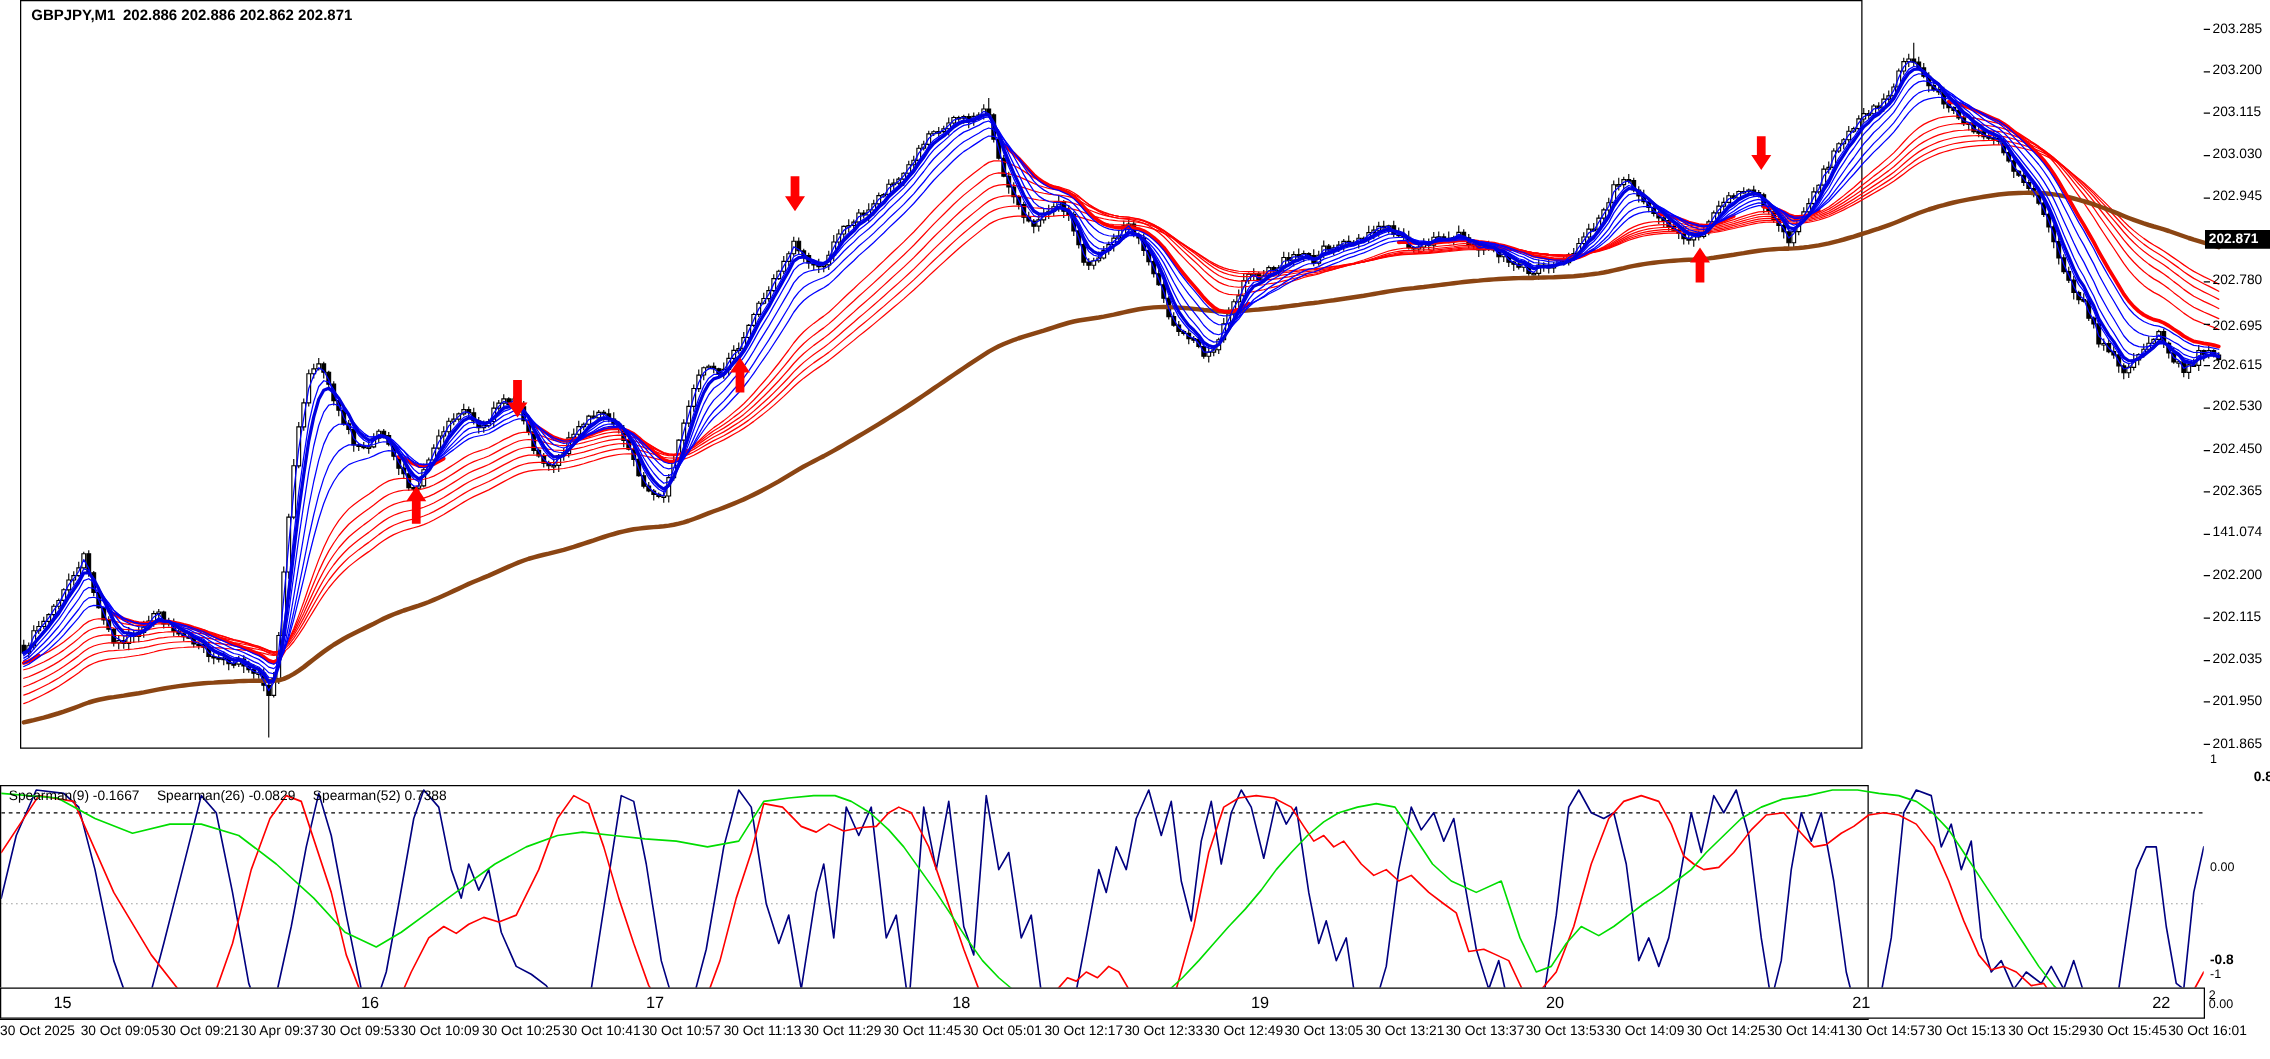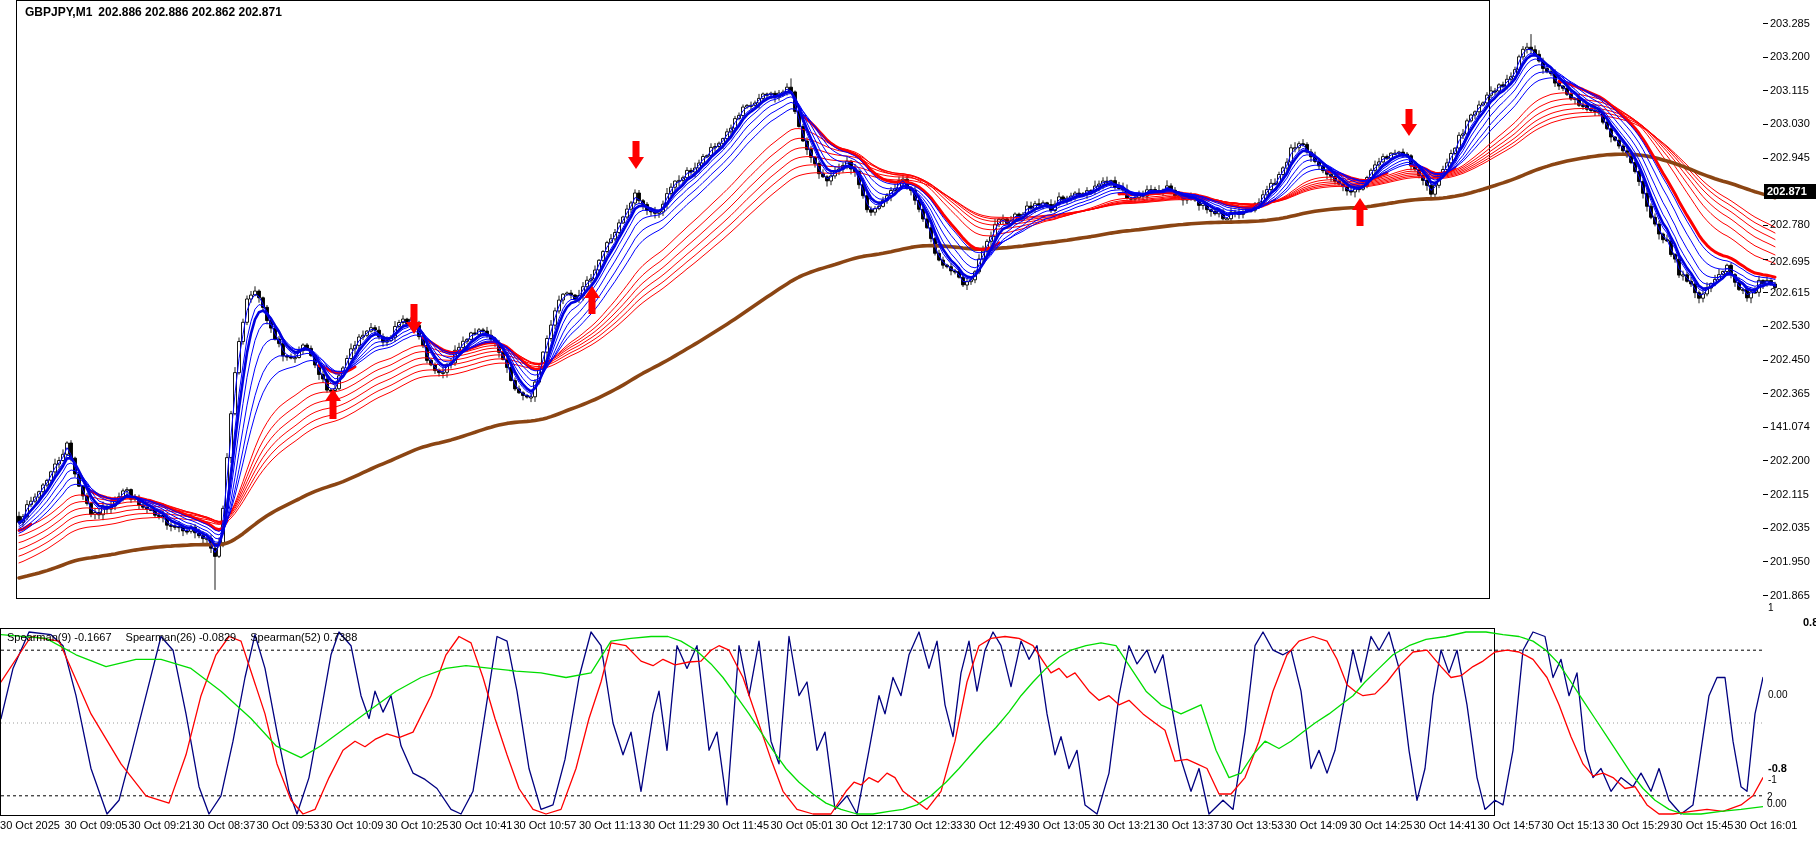--- a/index.html
+++ b/index.html
@@ -121,30 +121,40 @@
   </div>
 
   <div id="sub-axis">
       <div class="sub-label" style="top: 602px;">1</div>
       <div class="sub-label bold" style="top: 616.2px; padding-left: 35px;">0.8</div>
       <div class="sub-label" style="top: 689px;">0.00</div>
       <div class="sub-label bold" style="top: 761.8px;">-0.8</div>
       <div class="sub-label" style="top: 774px;">-1</div>
     </div>
 
+  <div id="hour-strip" class="panel">
+      <div class="hour-label" style="left: 49px;">15</div>
+      <div class="hour-label" style="left: 295px;">16</div>
+      <div class="hour-label" style="left: 523px;">17</div>
+      <div class="hour-label" style="left: 768px;">18</div>
+      <div class="hour-label" style="left: 1007px;">19</div>
+      <div class="hour-label" style="left: 1243px;">20</div>
+      <div class="hour-label" style="left: 1488px;">21</div>
+      <div class="hour-label" style="left: 1728px;">22</div>
+    </div>
   <div id="mini-axis">
       <div class="mini-label" style="top: 791px;">2</div>
       <div class="mini-label" style="top: 798px;">0.00</div>
     </div>
 
   <div id="time-axis">
       <div class="ts-label" style="left: 30px;">30 Oct 2025</div>
       <div class="ts-label" style="left: 96px;">30 Oct 09:05</div>
       <div class="ts-label" style="left: 160px;">30 Oct 09:21</div>
-      <div class="ts-label" style="left: 224px;">30 Oct 08:37</div>
+      <div class="ts-label" style="left: 224px;">30 Apr 09:37</div>
       <div class="ts-label" style="left: 288px; text-align: right;">30 Oct 09:53</div>
       <div class="ts-label" style="left: 352px;">30 Oct 10:09</div>
       <div class="ts-label" style="left: 417px;">30 Oct 10:25</div>
       <div class="ts-label" style="left: 481px;">30 Oct 10:41</div>
       <div class="ts-label" style="left: 545px;">30 Oct 10:57</div>
       <div class="ts-label" style="left: 610px;">30 Oct 11:13</div>
       <div class="ts-label" style="left: 674px;">30 Oct 11:29</div>
       <div class="ts-label" style="left: 738px;">30 Oct 11:45</div>
       <div class="ts-label" style="left: 802px;">30 Oct 05:01</div>
       <div class="ts-label" style="left: 867px;">30 Oct 12:17</div>

